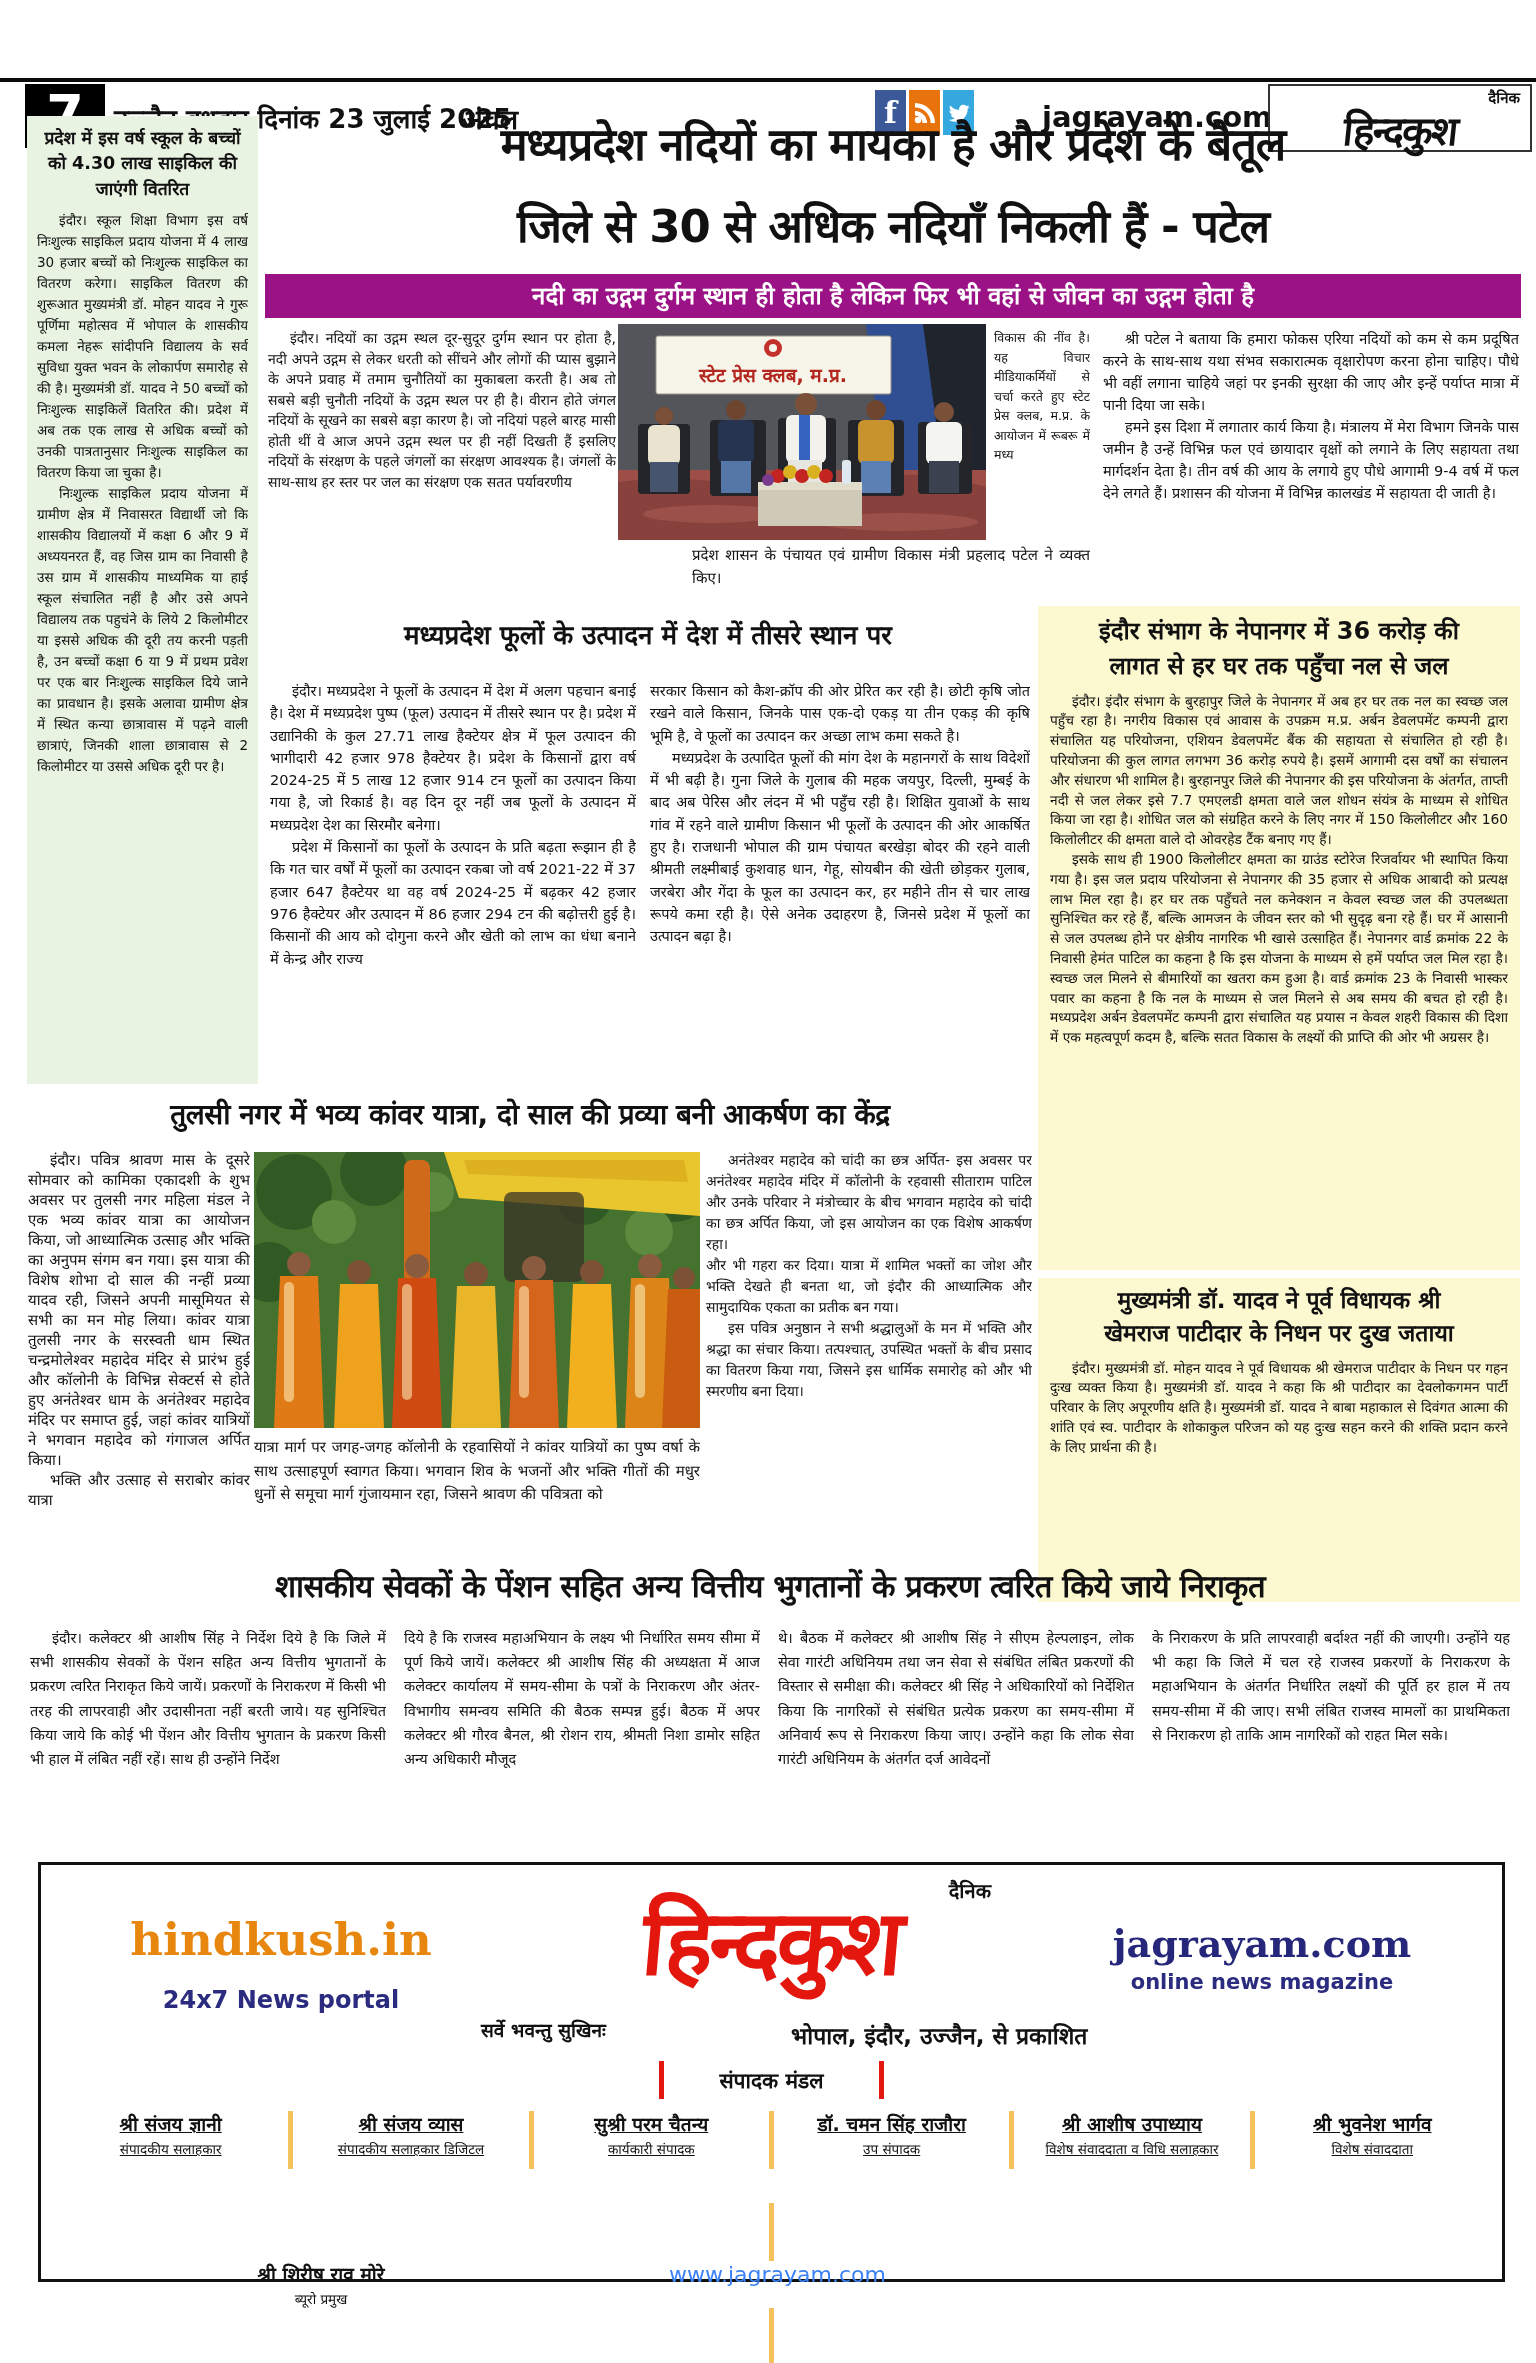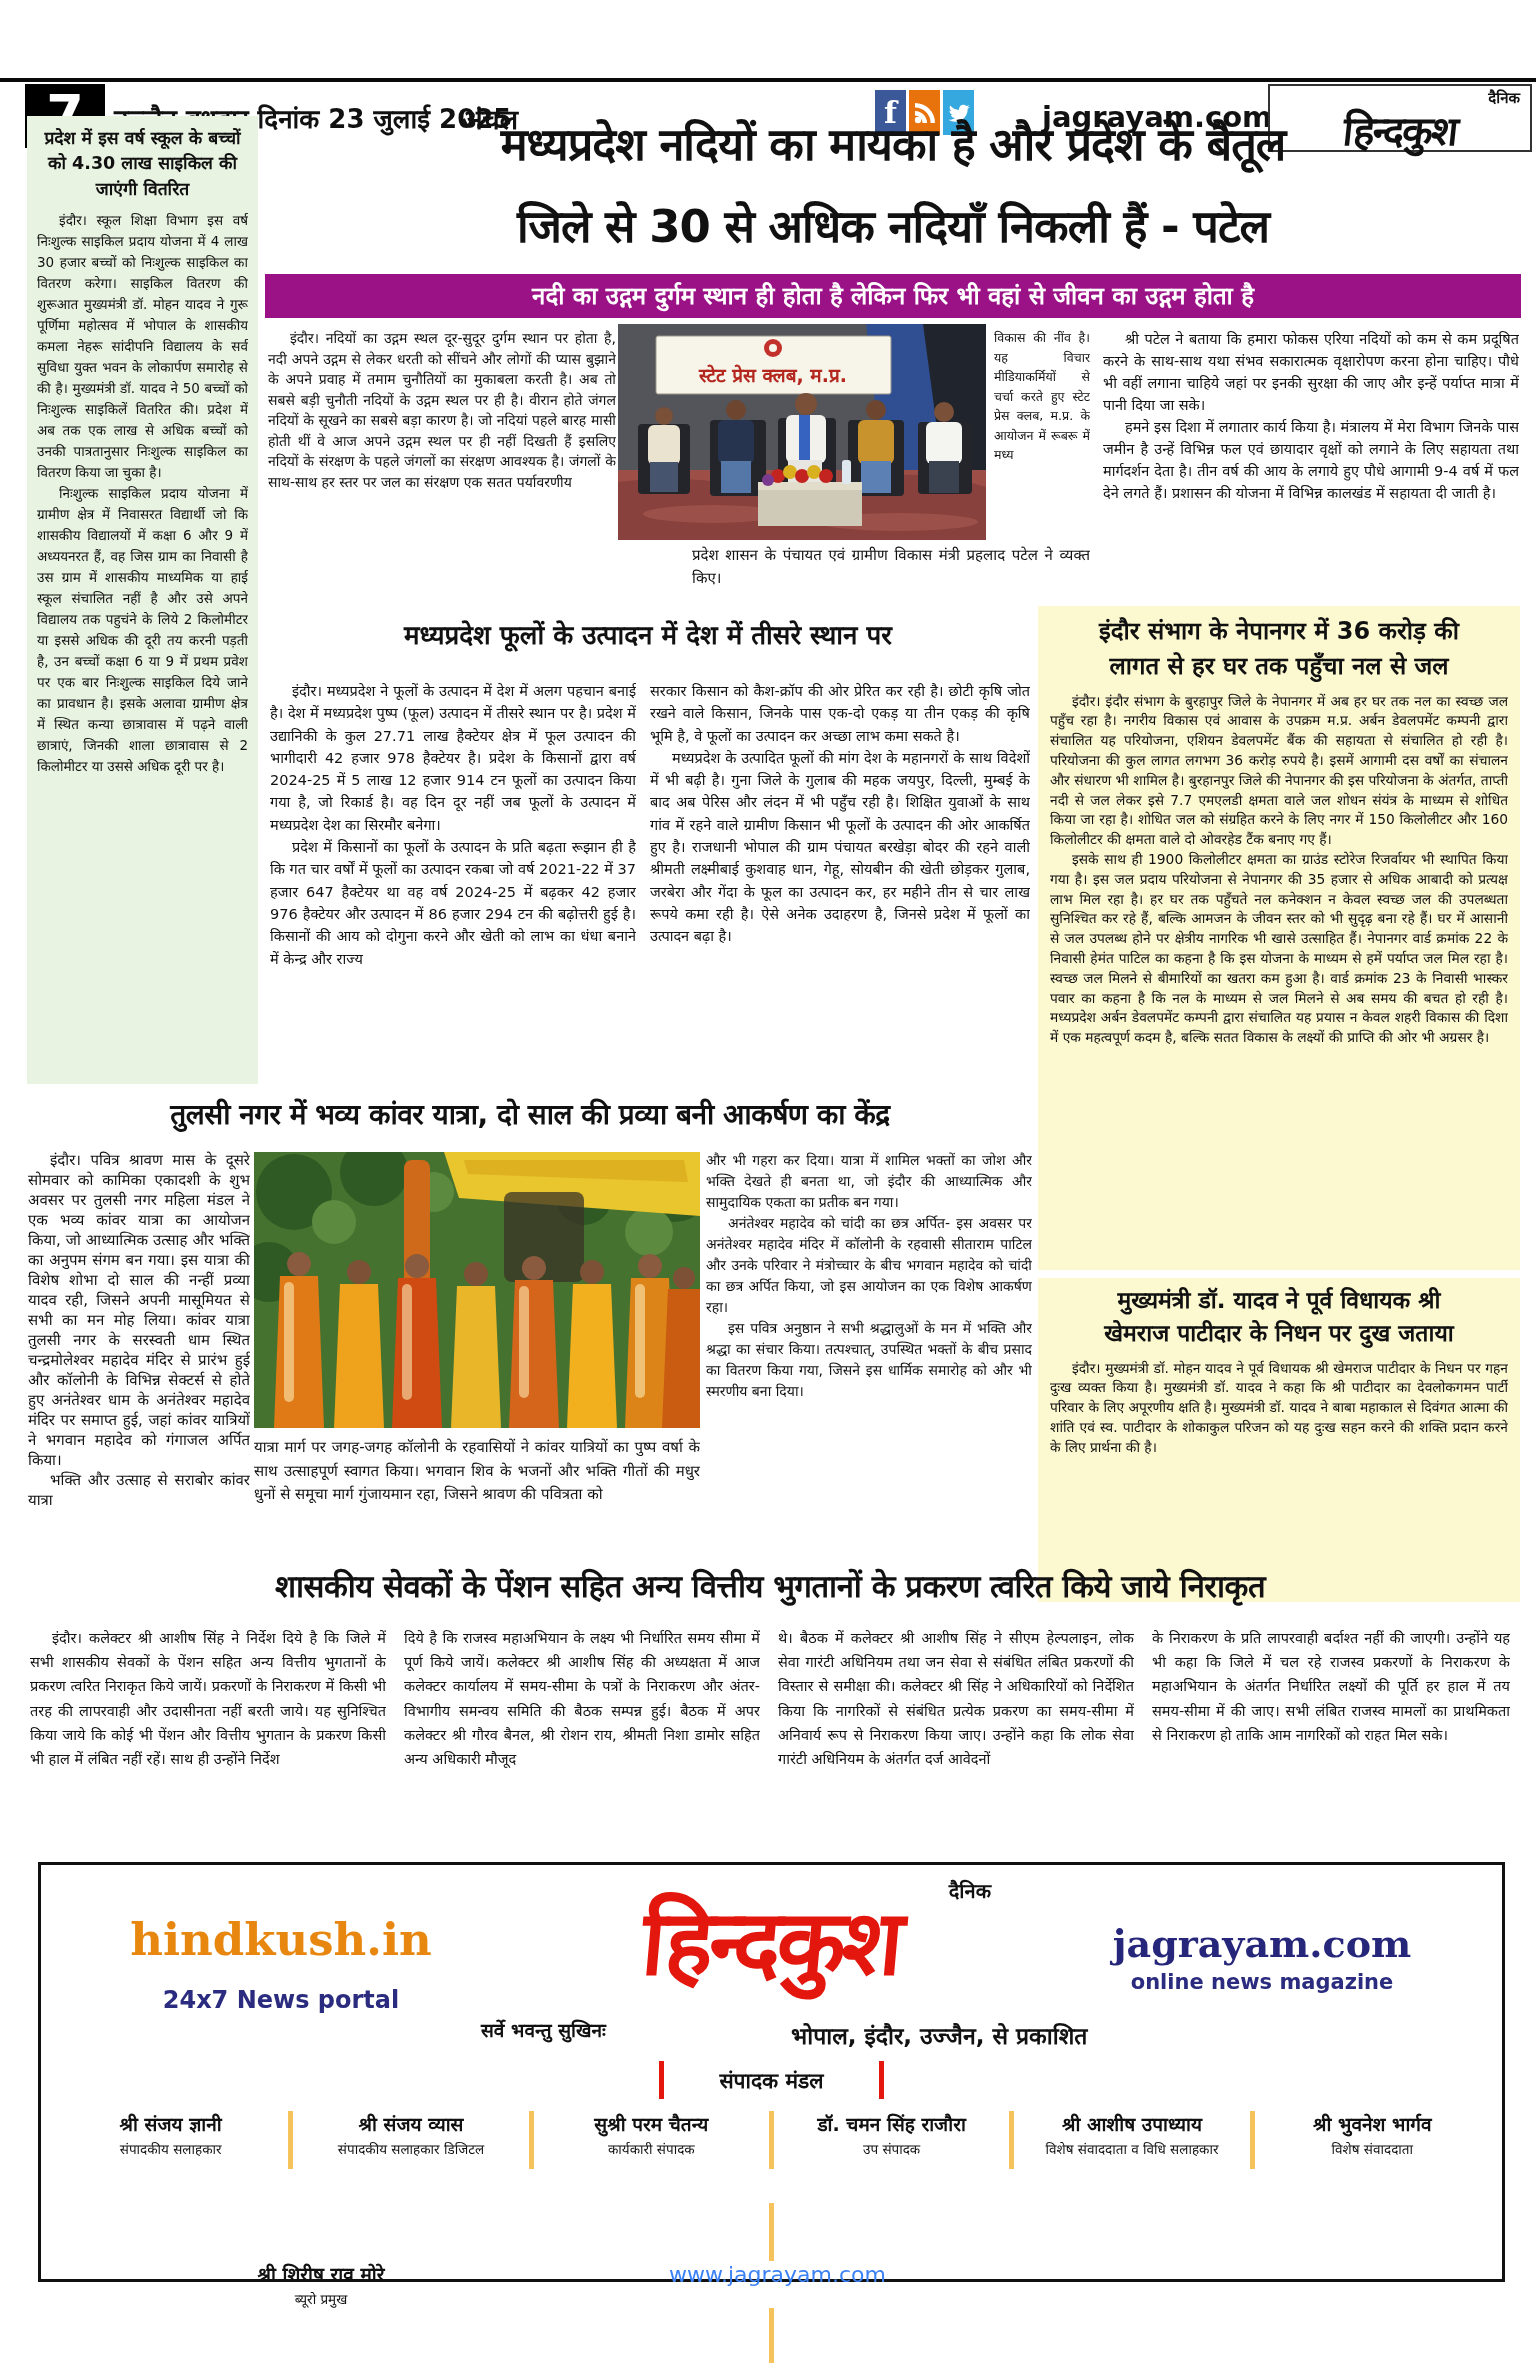--- a/index.html
+++ b/index.html
@@ -85,21 +85,21 @@
   .f-right{position:absolute;right:45px;top:56px;width:390px;text-align:center;}
   .f-right .a{font-family:"DejaVu Serif",serif;font-size:38px;font-weight:bold;color:#26267a;}
   .f-right .b{font-size:21px;font-weight:bold;color:#2b2c7f;margin-top:4px;}
   .f-motto{position:absolute;left:440px;top:152px;font-size:19px;font-weight:bold;}
   .f-pub{position:absolute;left:750px;top:154px;font-size:23px;font-weight:bold;}
   .f-board-title{position:absolute;left:0;right:0;top:196px;display:flex;align-items:center;
                  justify-content:center;gap:55px;}
   .redbar{width:5px;height:38px;background:#e3170d;}
   .f-board-title span{font-size:21px;font-weight:bold;}
   .f-row1{position:absolute;left:12px;right:12px;top:246px;display:flex;align-items:flex-start;}
-  .f-row1 .cell{flex:1;text-align:center;padding:0 6px;}
+  .f-row1 .cell{flex:1;text-align:center;padding:0 6px;text-decoration:underline;}
   .f-row2{position:absolute;left:140px;right:140px;top:338px;display:flex;align-items:flex-start;justify-content:center;flex-direction:column;}
   .f-row2 .cell{width:268px;text-align:center;padding:0 6px;}
   .sep{width:5px;height:58px;background:#f5c25b;align-self:center;flex:0 0 auto;}
   .cell .nm{font-size:19px;font-weight:bold;white-space:nowrap;overflow:hidden;}
   .cell .rl{font-size:13.5px;margin-top:3px;white-space:nowrap;overflow:hidden;}
   .watermark{position:absolute;left:0;right:0;bottom:-8px;text-align:center;font-size:22px;
              font-weight:normal;color:#3b82f6;margin-left:12px;}
 </style>
 </head>
 <body>
@@ -313,22 +313,22 @@
       <rect x="265" y="134" width="10" height="112" rx="5"></rect>
         <rect x="381" y="132" width="10" height="114" rx="5"></rect>
     </g>
   </svg>
 
   <div class="abs kw-mid just">
     <p style="text-indent:0">यात्रा मार्ग पर जगह-जगह कॉलोनी के रहवासियों ने कांवर यात्रियों का पुष्प वर्षा के साथ उत्साहपूर्ण स्वागत किया। भगवान शिव के भजनों और भक्ति गीतों की मधुर धुनों से समूचा मार्ग गुंजायमान रहा, जिसने श्रावण की पवित्रता को</p>
   </div>
 
   <div class="abs kw-col3 just">
+    <p>अनंतेश्वर महादेव को चांदी का छत्र अर्पित- इस अवसर पर अनंतेश्वर महादेव मंदिर में कॉलोनी के रहवासी सीताराम पाटिल और उनके परिवार ने मंत्रोच्चार के बीच भगवान महादेव को चांदी का छत्र अर्पित किया, जो इस आयोजन का एक विशेष आकर्षण रहा।</p>
     <p style="text-indent:0">और भी गहरा कर दिया। यात्रा में शामिल भक्तों का जोश और भक्ति देखते ही बनता था, जो इंदौर की आध्यात्मिक और सामुदायिक एकता का प्रतीक बन गया।</p>
-    <p>अनंतेश्वर महादेव को चांदी का छत्र अर्पित- इस अवसर पर अनंतेश्वर महादेव मंदिर में कॉलोनी के रहवासी सीताराम पाटिल और उनके परिवार ने मंत्रोच्चार के बीच भगवान महादेव को चांदी का छत्र अर्पित किया, जो इस आयोजन का एक विशेष आकर्षण रहा।</p>
     <p>इस पवित्र अनुष्ठान ने सभी श्रद्धालुओं के मन में भक्ति और श्रद्धा का संचार किया। तत्पश्चात्, उपस्थित भक्तों के बीच प्रसाद का वितरण किया गया, जिसने इस धार्मिक समारोह को और भी स्मरणीय बना दिया।</p>
   </div>
 
   <div class="abs pn-title">शासकीय सेवकों के पेंशन सहित अन्य वित्तीय भुगतानों के प्रकरण त्वरित किये जाये निराकृत</div>
   <div class="abs pn-col just" style="left:30px">
     <p>इंदौर। कलेक्टर श्री आशीष सिंह ने निर्देश दिये है कि जिले में सभी शासकीय सेवकों के पेंशन सहित अन्य वित्तीय भुगतानों के प्रकरण त्वरित निराकृत किये जायें। प्रकरणों के निराकरण में किसी भी तरह की लापरवाही और उदासीनता नहीं बरती जाये। यह सुनिश्चित किया जाये कि कोई भी पेंशन और वित्तीय भुगतान के प्रकरण किसी भी हाल में लंबित नहीं रहें। साथ ही उन्होंने निर्देश</p>
   </div>
   <div class="abs pn-col just" style="left:404px">
     <p style="text-indent:0">दिये है कि राजस्व महाअभियान के लक्ष्य भी निर्धारित समय सीमा में पूर्ण किये जायें। कलेक्टर श्री आशीष सिंह की अध्यक्षता में आज कलेक्टर कार्यालय में समय-सीमा के पत्रों के निराकरण और अंतर-विभागीय समन्वय समिति की बैठक सम्पन्न हुई। बैठक में अपर कलेक्टर श्री गौरव बैनल, श्री रोशन राय, श्रीमती निशा डामोर सहित अन्य अधिकारी मौजूद</p>
   </div>

